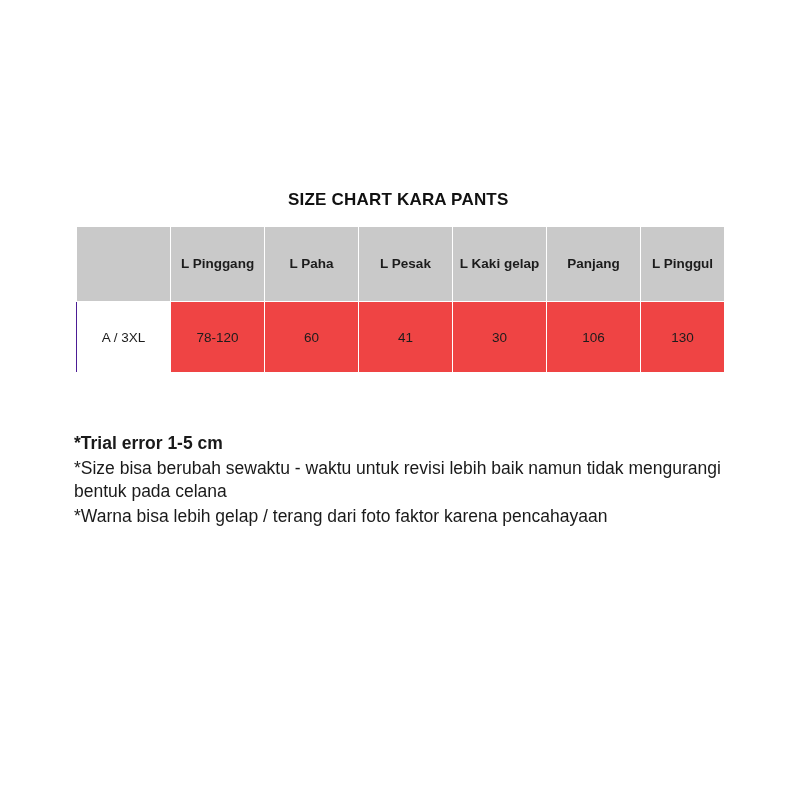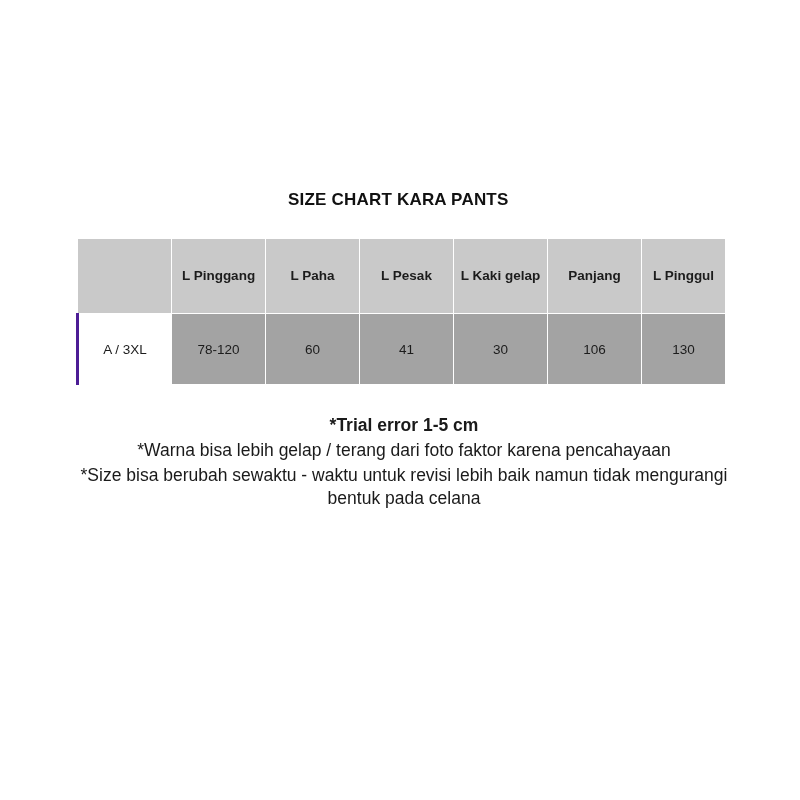--- a/index.html
+++ b/index.html
@@ -24,21 +24,21 @@
     position: absolute;
     left: 76px;
     top: 190px;
     width: 648px;
   }
   .chart-title {
     font-size: 17px;
     font-weight: bold;
     letter-spacing: 0.2px;
     color: #111111;
-    margin: 0 0 28px 212px;
+    margin: 0 0 16px 212px;
     white-space: nowrap;
   }
   table.size-table {
     border-collapse: collapse;
     width: 648px;
     table-layout: fixed;
   }
   table.size-table th,
   table.size-table td {
     border: 1px solid #ffffff;
@@ -48,43 +48,42 @@
     color: #1c1c1c;
   }
   table.size-table thead th {
     background: #c9c9c9;
     font-weight: bold;
     height: 66px;
     padding: 4px 6px;
     line-height: 1.25;
   }
   table.size-table tbody td {
-    background: #a3a3a3;
+    background: #ef4444;
     height: 62px;
     font-weight: normal;
     padding: 4px 6px;
   }
   table.size-table tbody td.size-label {
     background: #ffffff;
-    border-left: 3px solid #4c1d95;
+    border-left: 1px solid #4c1d95;
   }
   col.c0 { width: 94px; }
   col.c1 { width: 94px; }
   col.c2 { width: 94px; }
   col.c3 { width: 94px; }
   col.c4 { width: 94px; }
   col.c5 { width: 94px; }
   col.c6 { width: 84px; }
 
   .notes {
     position: absolute;
     left: 74px;
-    top: 414px;
+    top: 432px;
     width: 660px;
-    text-align: center;
   }
   .notes p {
     margin: 0 0 2px 0;
     font-size: 17.5px;
     line-height: 1.32;
     color: #1a1a1a;
   }
   .note-bold {
     font-weight: bold;
   }
@@ -134,17 +133,17 @@
           <td>30</td>
           <td>106</td>
           <td>130</td>
         </tr>
       </tbody>
     </table>
   </div>
 
   <div class="notes">
     <p class="note-bold">*Trial error 1-5 cm</p>
+    <p class="note-regular">*Size bisa berubah sewaktu - waktu untuk revisi lebih baik namun tidak mengurangi bentuk pada celana</p>
     <p class="note-regular">*Warna bisa lebih gelap / terang dari foto faktor karena pencahayaan</p>
-    <p class="note-regular">*Size bisa berubah sewaktu - waktu untuk revisi lebih baik namun tidak mengurangi bentuk pada celana</p>
   </div>
 
 </div>
 
 </body></html>

